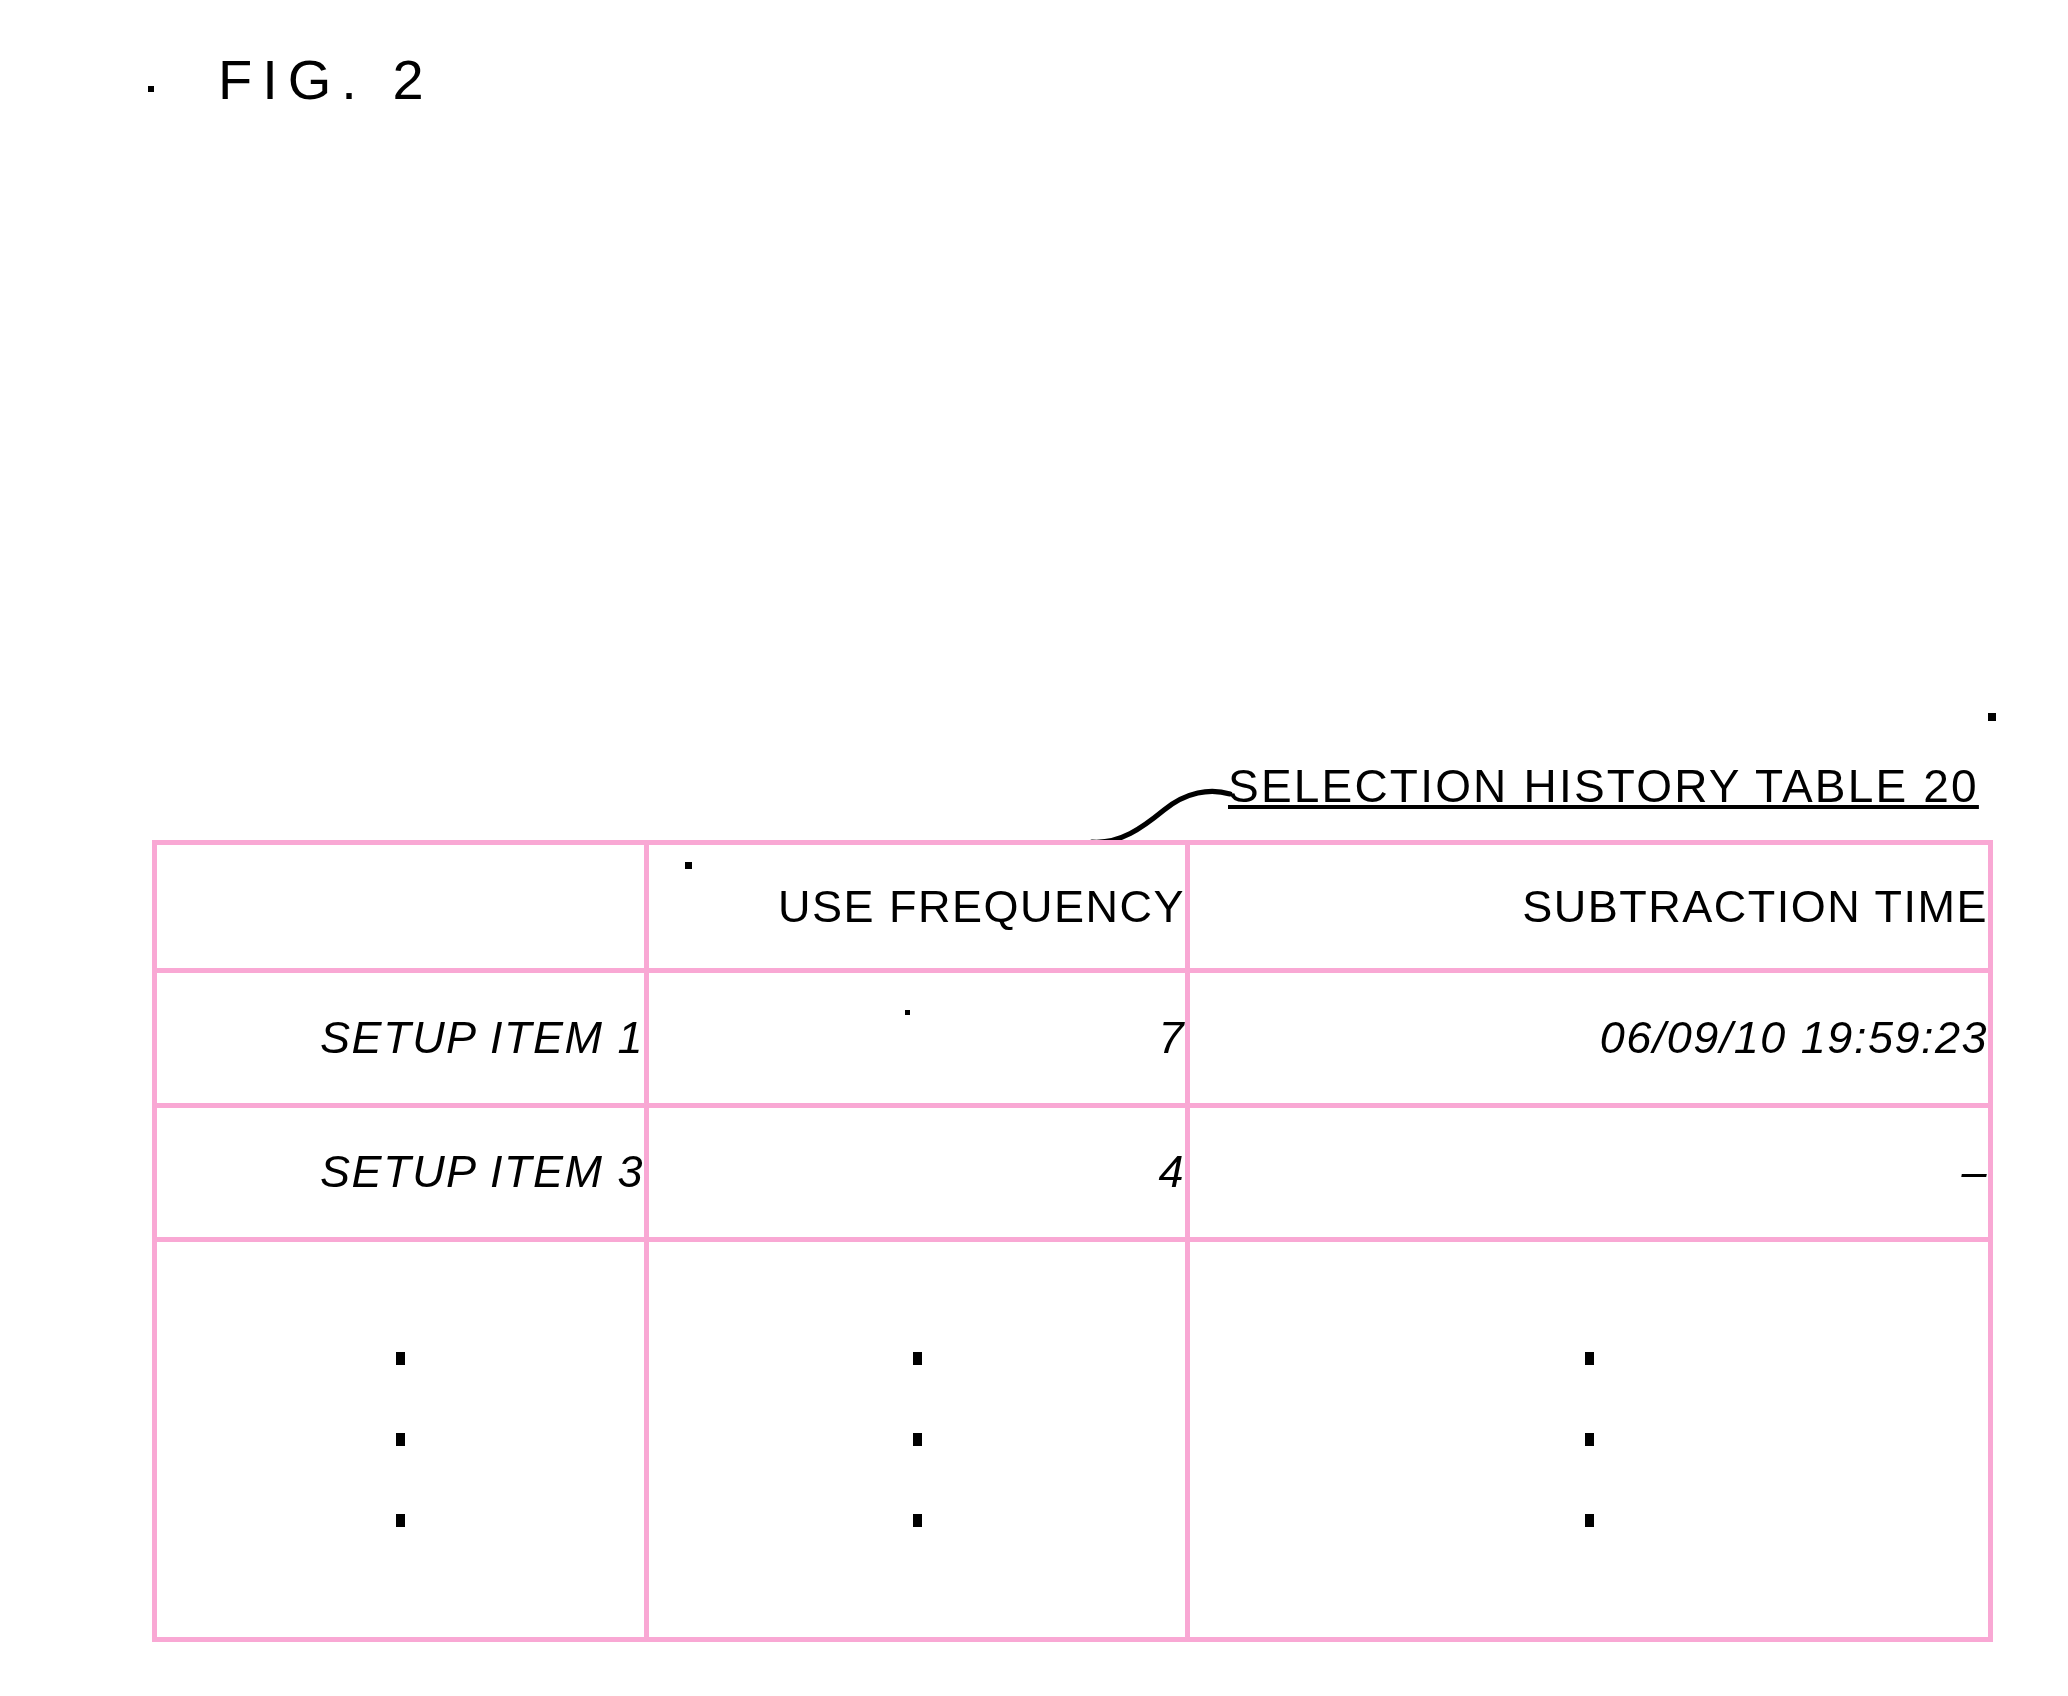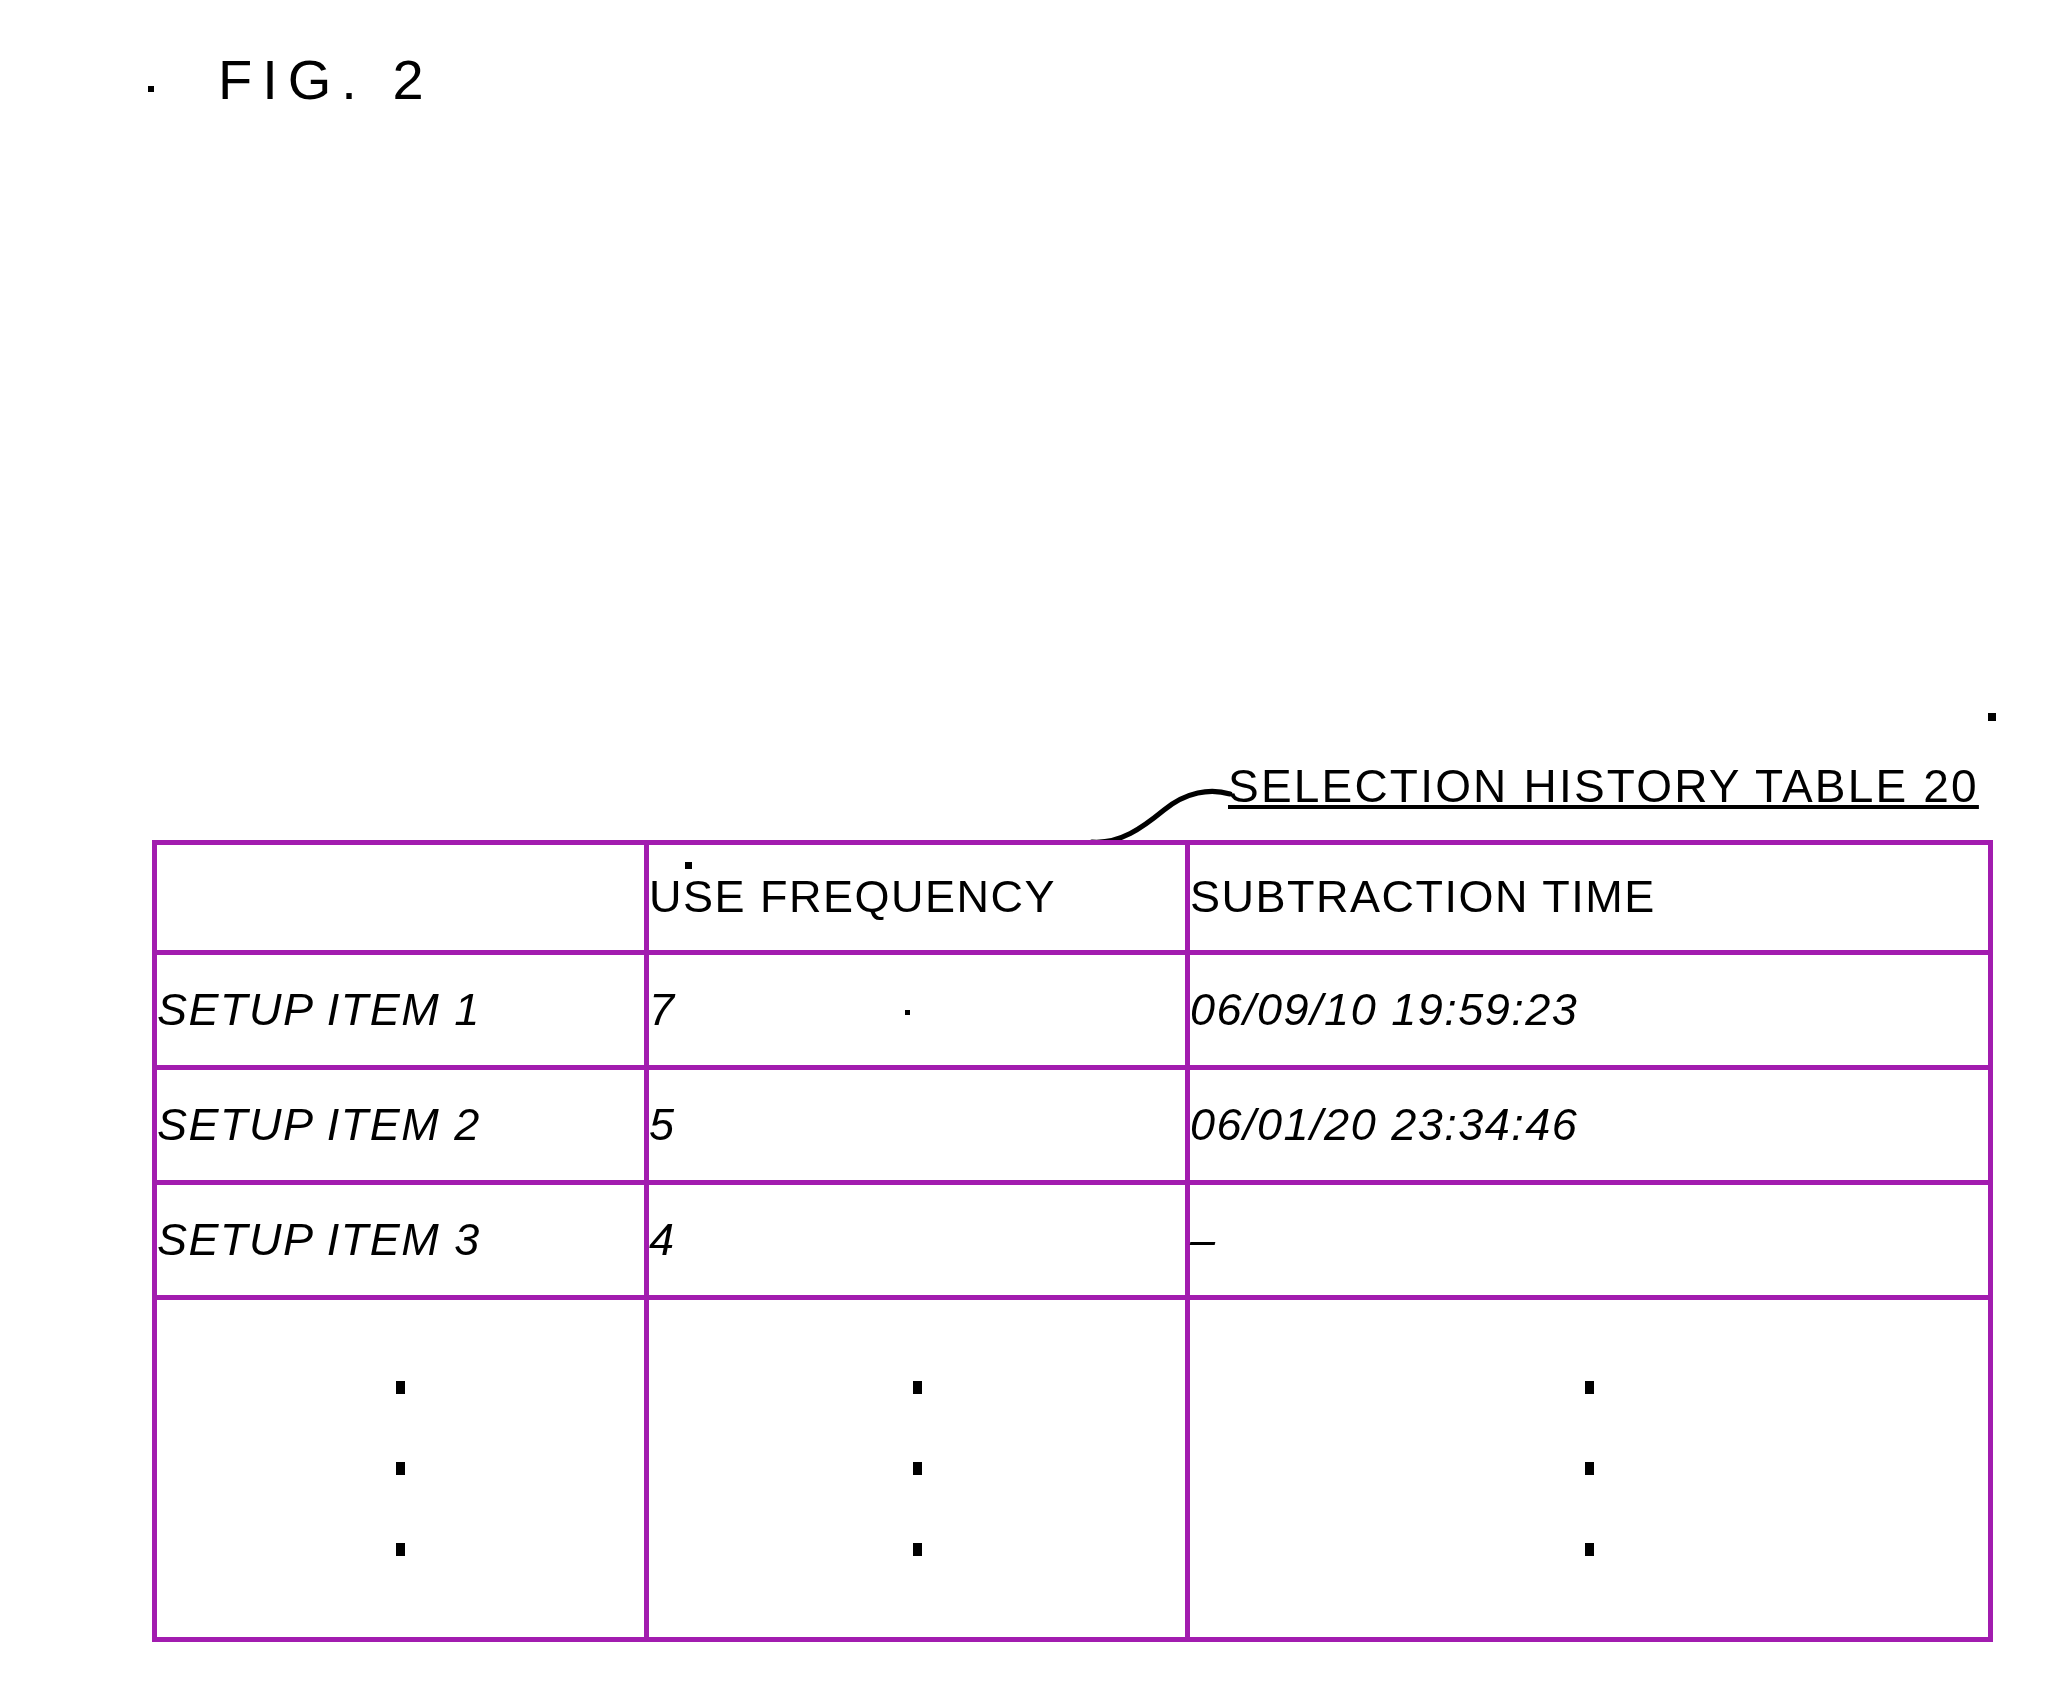--- a/index.html
+++ b/index.html
@@ -54,24 +54,24 @@
     position: absolute;
     left: 152px;
     top: 840px;
     width: 1836px;
     height: 802px;
     border-collapse: collapse;
     table-layout: fixed;
   }
   #history-table td,
   #history-table th {
-    border: 5px solid #a21caf;
+    border: 5px solid #f9a8d4;
     padding: 0;
     margin: 0;
-    text-align: left;
+    text-align: right;
     vertical-align: middle;
     font-weight: 400;
     font-size: 45px;
     letter-spacing: 1.5px;
     white-space: nowrap;
   }
   col.c-label { width: 492px; }
   col.c-freq  { width: 541px; }
   col.c-time  { width: 803px; }
 
@@ -135,25 +135,20 @@
       <td>USE FREQUENCY</td>
       <td>SUBTRACTION TIME</td>
     </tr>
 
     <tr class="data-row">
       <td class="cell-label">SETUP ITEM 1</td>
       <td>7</td>
       <td>06/09/10 19:59:23</td>
     </tr>
 
-    <tr class="data-row">
-      <td class="cell-label">SETUP ITEM 2</td>
-      <td>5</td>
-      <td>06/01/20 23:34:46</td>
-    </tr>
 
     <tr class="data-row">
       <td class="cell-label">SETUP ITEM 3</td>
       <td>4</td>
       <td class="cell-dash">–</td>
     </tr>
 
 
     <tr class="ellipsis-row">
       <td>

